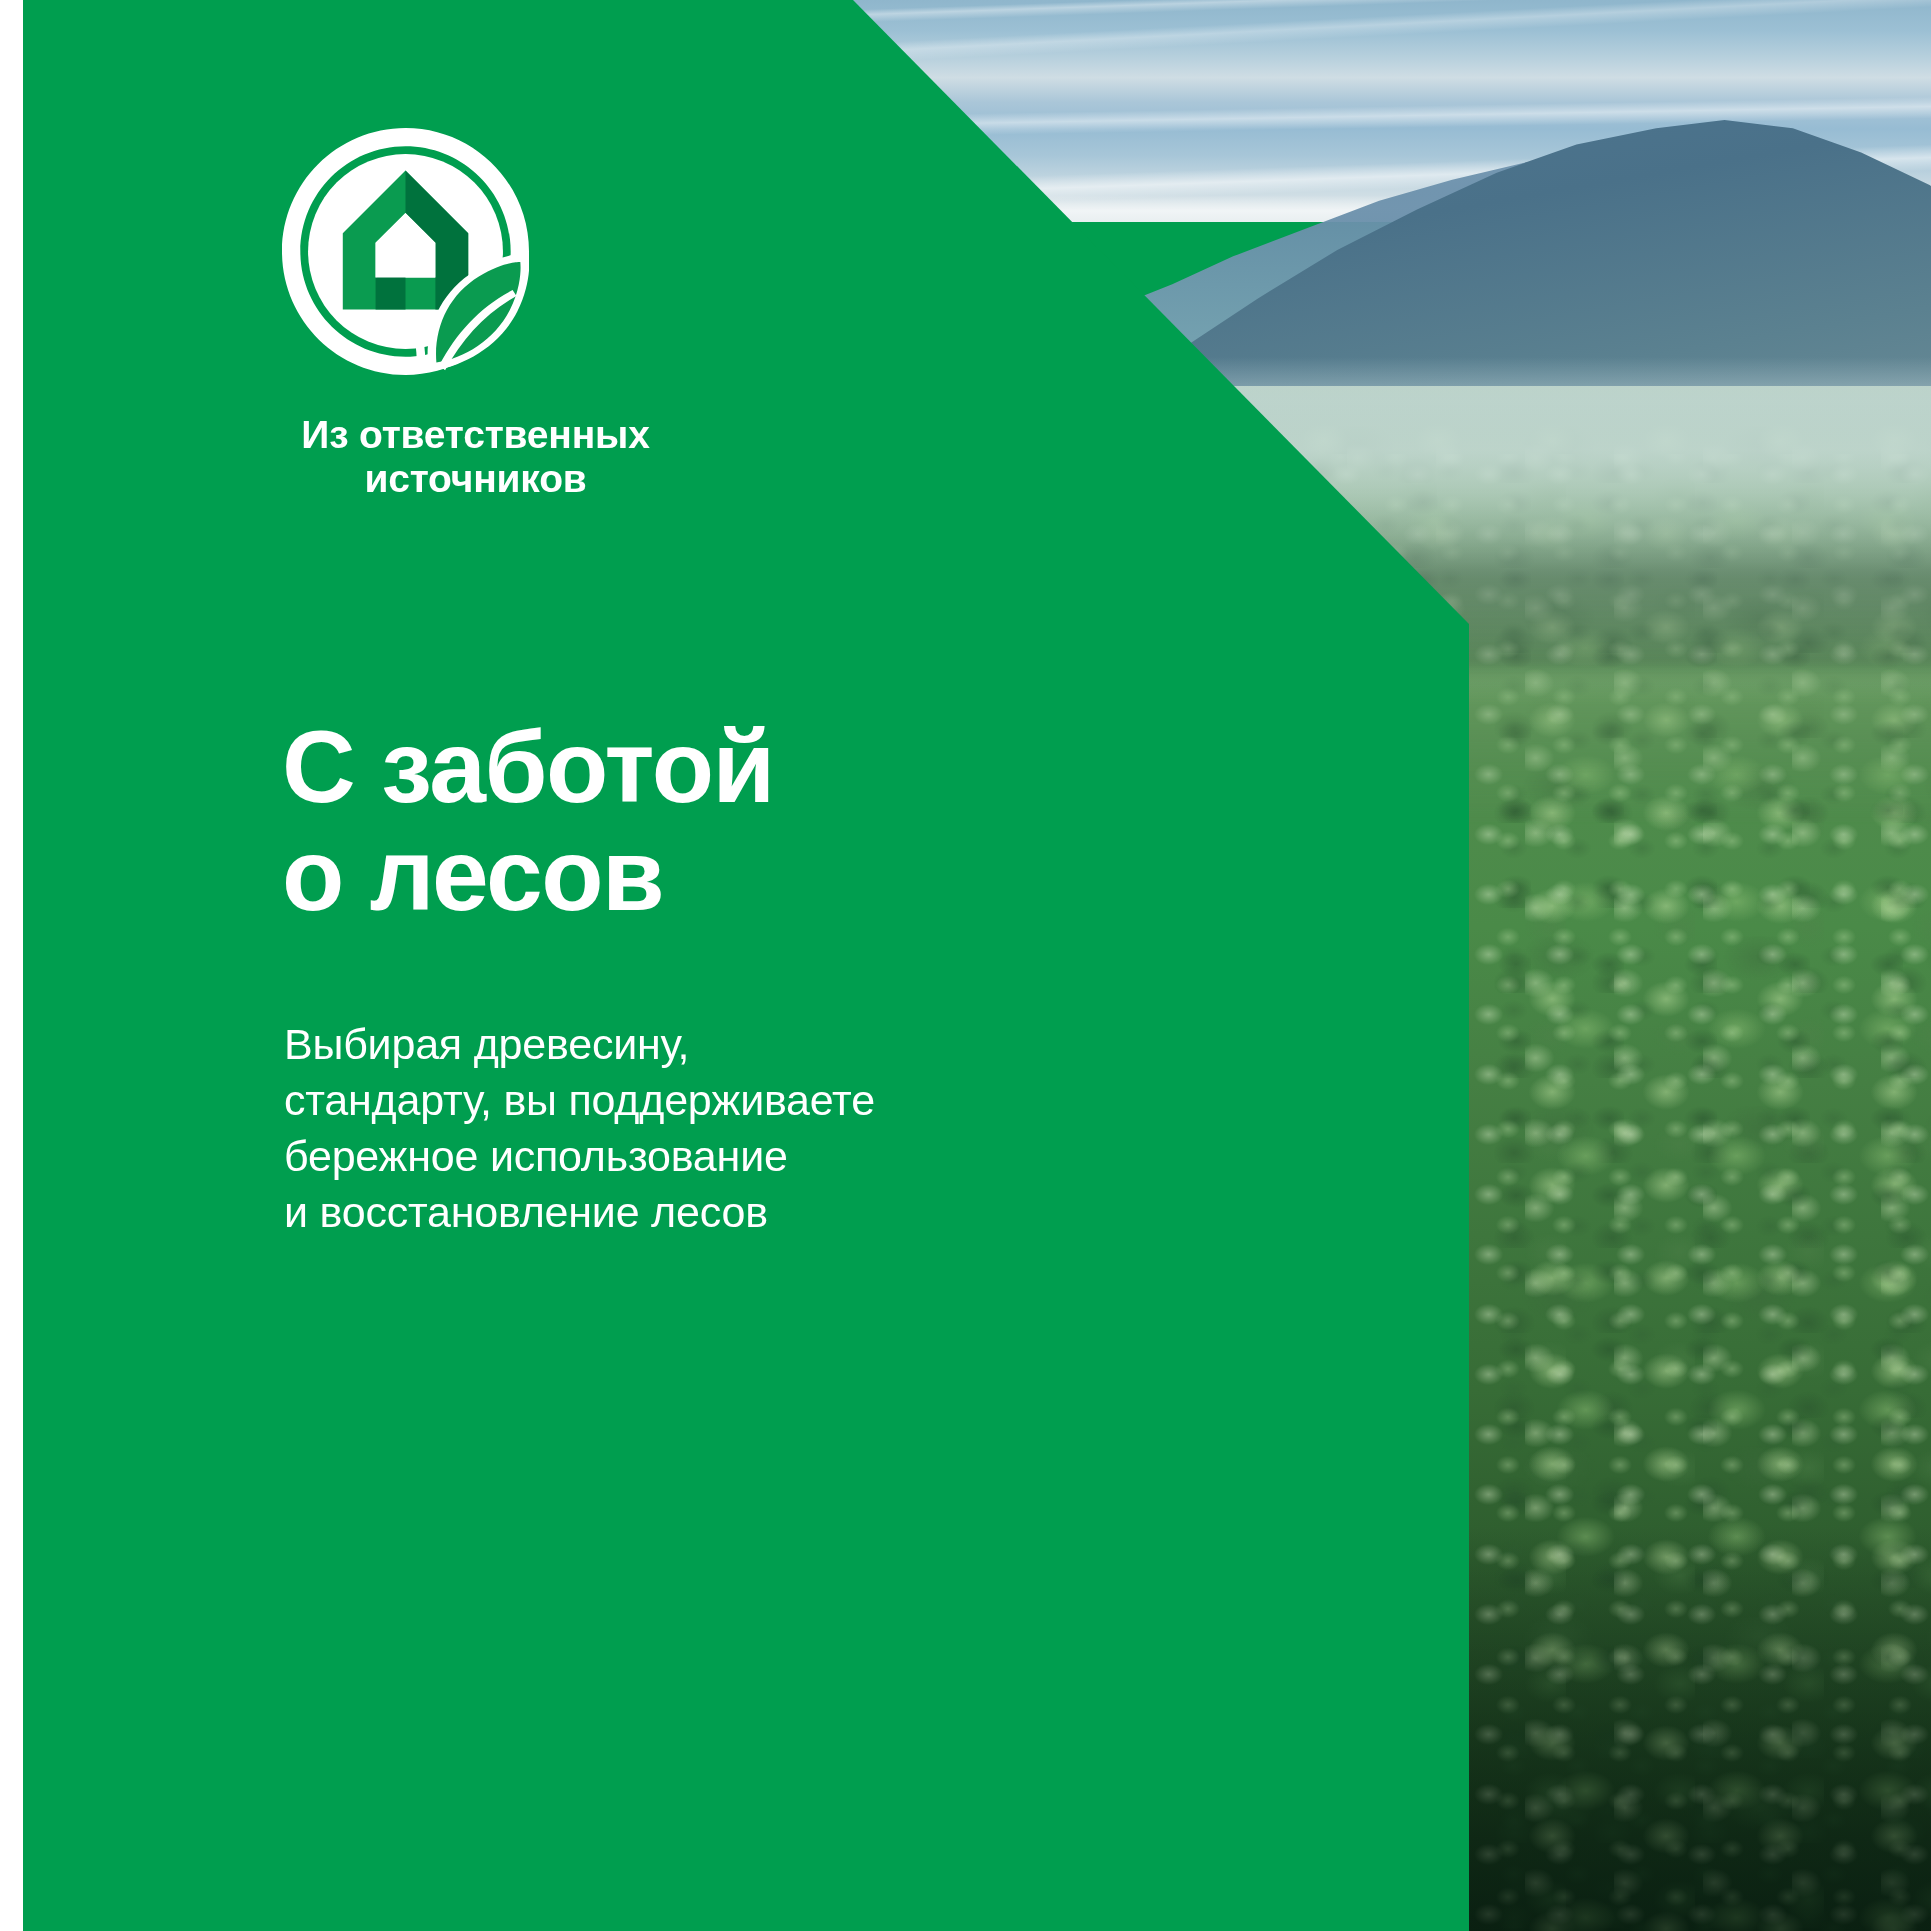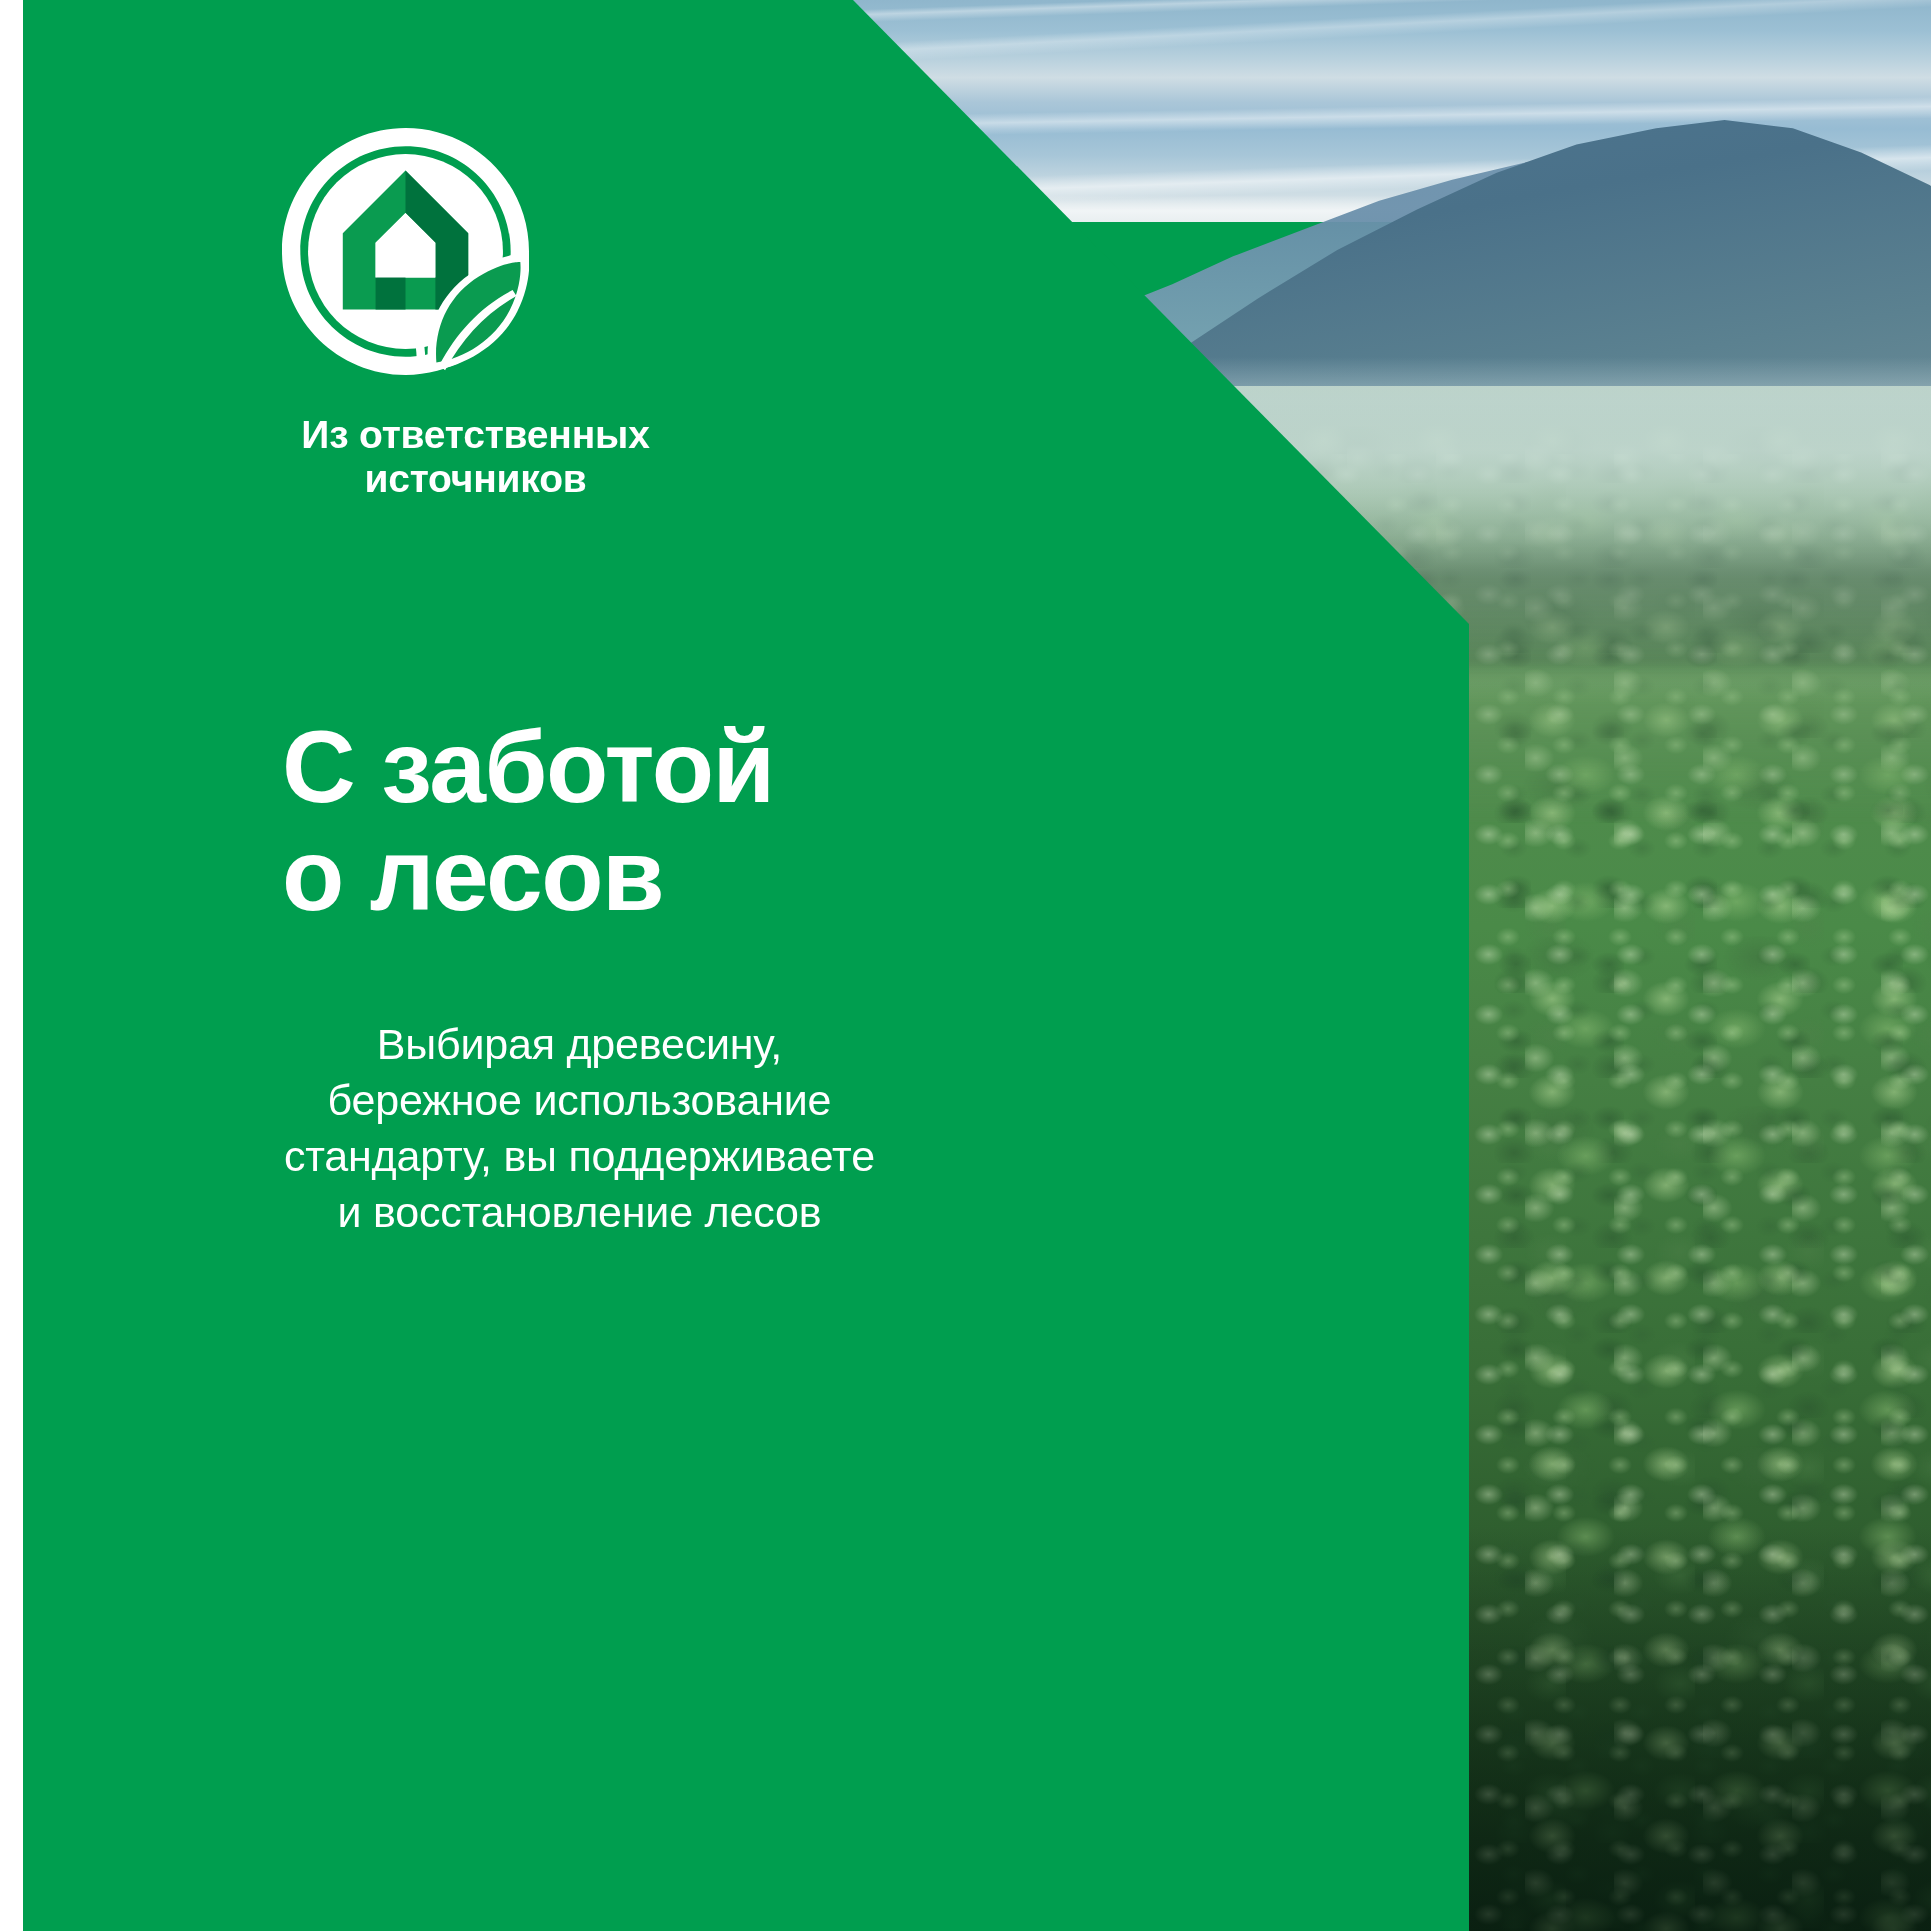--- a/index.html
+++ b/index.html
@@ -279,21 +279,21 @@
     position: absolute;
     left: 261px;
     top: 1017px;
     color: #ffffff;
     font-weight: 400;
     font-size: 43px;
     line-height: 1.30;
     letter-spacing: -0.2px;
     max-width: 753px;
   }
-  .body-copy span { display: block; white-space: nowrap; text-align: center; }
+  .body-copy span { display: block; white-space: nowrap; }
 
   
   .brand {
     position: absolute;
     left: 259px;
     top: 1535px;
     width: 309px;
   }
   .brand-mark { display: block; width: 135px; height: 135px; margin: 0 0 17.4px 52px; }
   .brand-word { display: block; width: 307px; height: 60px; }
@@ -364,21 +364,21 @@
       <span>источников</span>
     </div>
 
     <h1 class="headline">
       <span>С заботой</span>
       <span>о лесов</span>
     </h1>
 
     <div class="body-copy">
       <span>Выбирая древесину,</span>
+      <span>стандарту, вы поддерживаете</span>
       <span>бережное использование</span>
-      <span>стандарту, вы поддерживаете</span>
       <span>и восстановление лесов</span>
     </div>
 
 
   </div>
 </div>
 
 
 </body></html>

